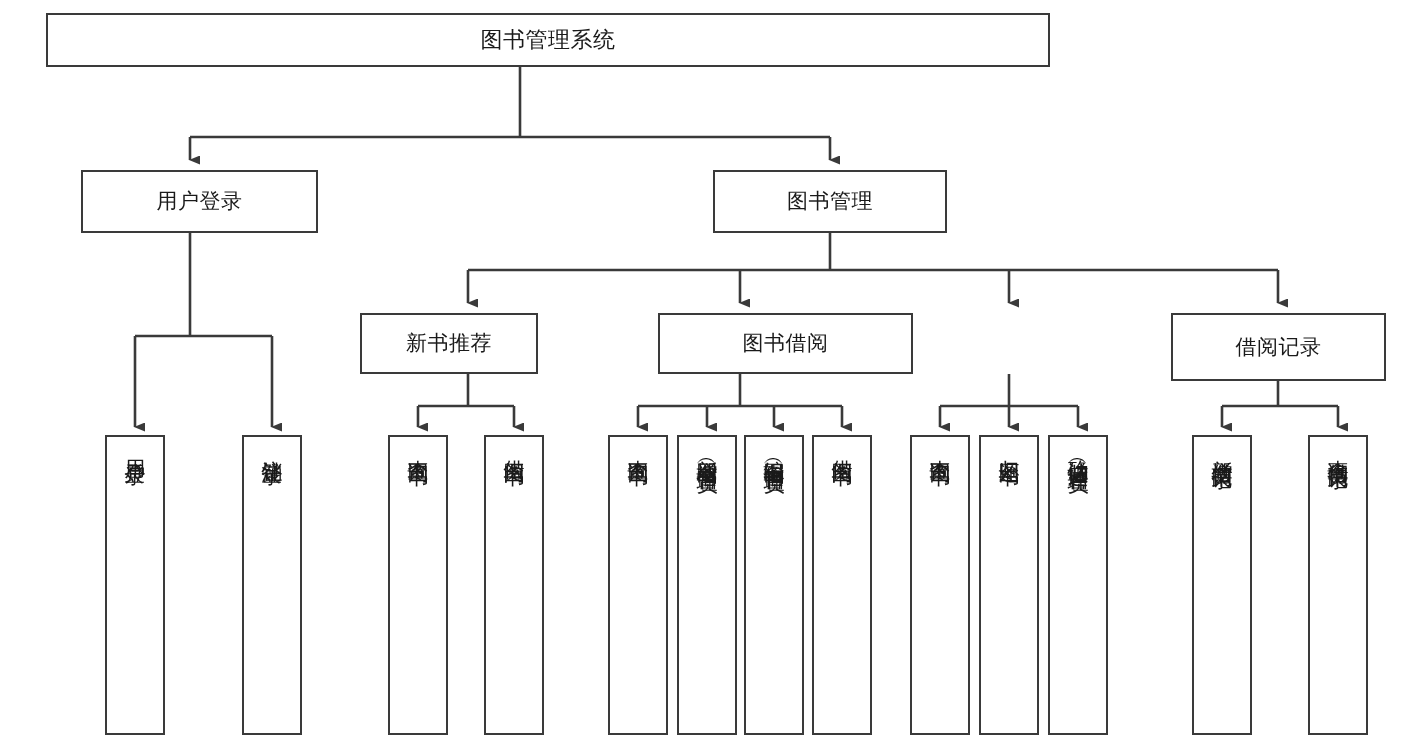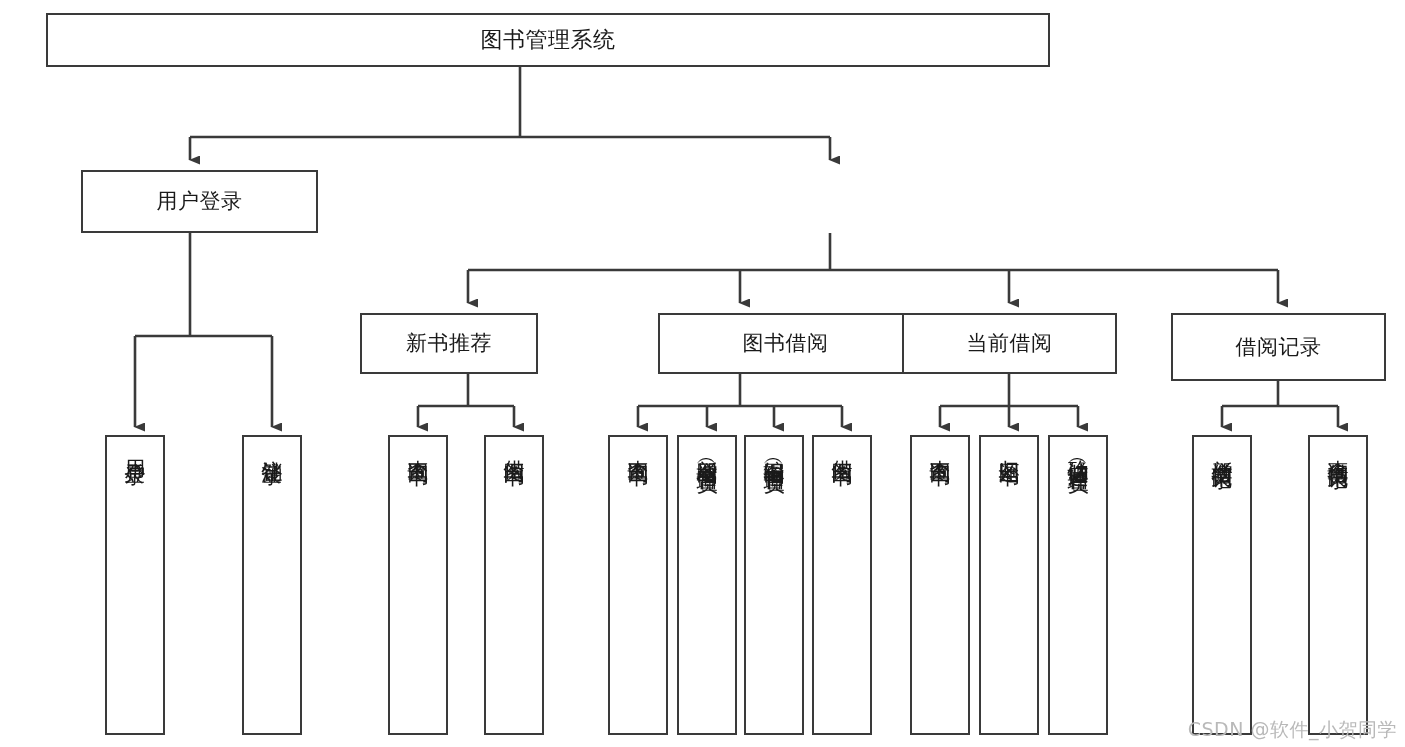--- a/index.html
+++ b/index.html
@@ -129,30 +129,30 @@
     </g>
   </svg>
 
   <div class="node root horizontal" style="left:18px; top:13px; width:1004px; height:54px;margin-left:28px;">
     <span class="node-label">图书管理系统</span>
   </div>
 
   <div class="node horizontal" style="left:81px; top:170px; width:237px; height:63px;">
     <span class="node-label">用户登录</span>
   </div>
+  <div class="node horizontal" style="left:713px; top:170px; width:234px; height:63px;">
+    <span class="node-label">图书管理</span>
+  </div>
 
   <div class="node horizontal" style="left:360px; top:313px; width:178px; height:61px;">
     <span class="node-label">新书推荐</span>
   </div>
   <div class="node horizontal" style="left:658px; top:313px; width:255px; height:61px;">
     <span class="node-label">图书借阅</span>
   </div>
-  <div class="node horizontal" style="left:902px; top:313px; width:215px; height:61px;">
-    <span class="node-label">当前借阅</span>
-  </div>
   <div class="node horizontal" style="left:1171px; top:313px; width:215px; height:68px;">
     <span class="node-label">借阅记录</span>
   </div>
 
   <div class="node vertical" style="left:105px; top:435px; width:60px; height:300px;">
     <span class="node-label">用户登录</span>
   </div>
   <div class="node vertical" style="left:242px; top:435px; width:60px; height:300px;">
     <span class="node-label">注销登录</span>
   </div>
@@ -187,15 +187,14 @@
     <span class="node-label">确认归还（管理员）</span>
   </div>
 
   <div class="node vertical" style="left:1192px; top:435px; width:60px; height:300px;">
     <span class="node-label">新增借阅记录</span>
   </div>
   <div class="node vertical" style="left:1308px; top:435px; width:60px; height:300px;">
     <span class="node-label">查询借阅记录</span>
   </div>
 
-  <div class="watermark">CSDN @软件_小贺同学</div>
 
 </div>
 
 </body></html>

